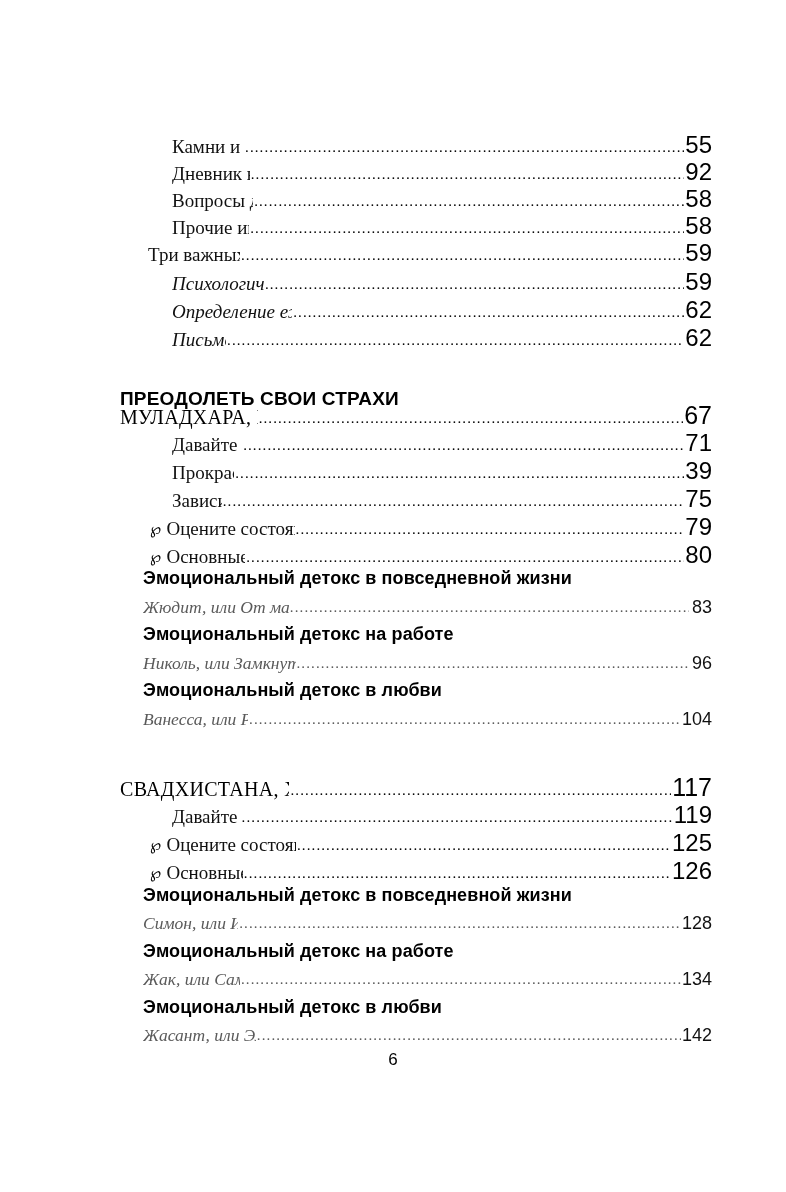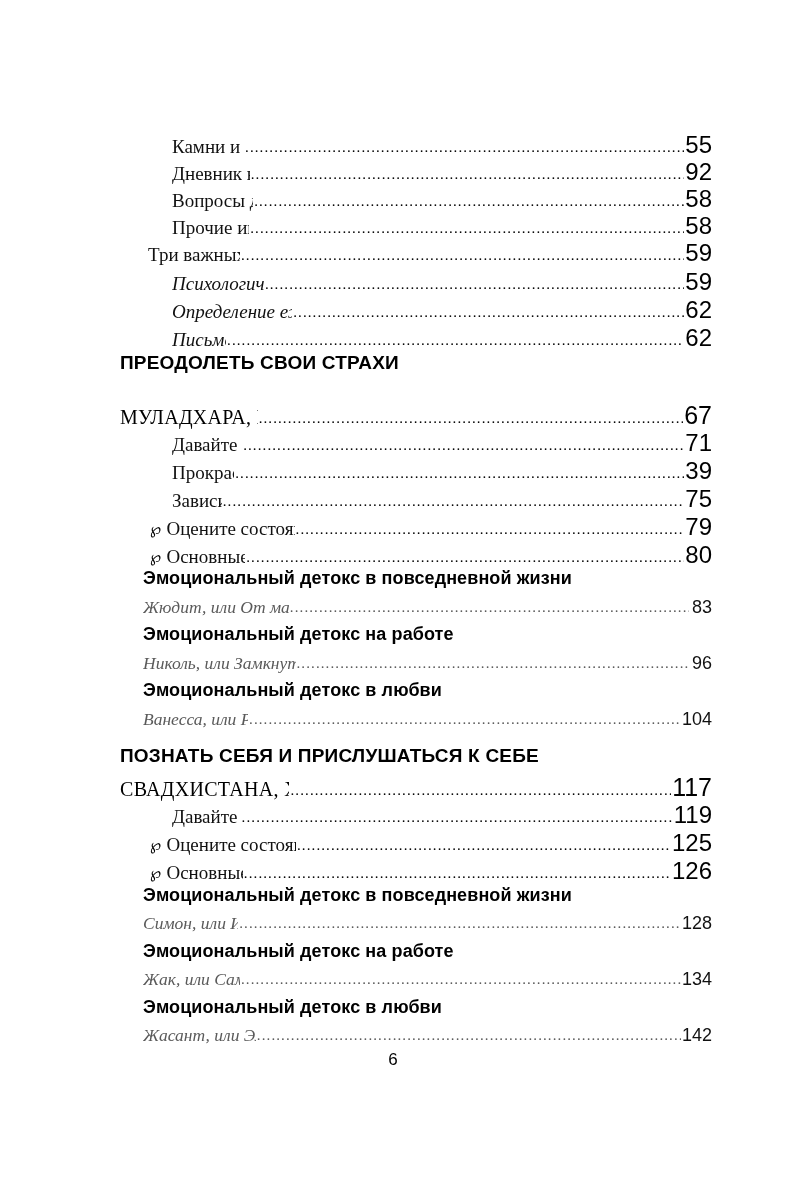--- a/index.html
+++ b/index.html
@@ -188,21 +188,21 @@
     <div class="toc-row s-italic" style="left: 172px; top: 296px; width: 540px;">
       <span class="toc-label">Определение ежедневных намерений</span>
       <span class="toc-leader">........................................................................................................................................................................................................</span>
       <span class="toc-page-num">62</span>
     </div>
     <div class="toc-row s-italic" style="left: 172px; top: 324px; width: 540px;">
       <span class="toc-label">Письмо к себе</span>
       <span class="toc-leader">........................................................................................................................................................................................................</span>
       <span class="toc-page-num">62</span>
     </div>
-    <div class="s-section" style="position: absolute; left: 120px; top: 352px;">ПРЕОДОЛЕТЬ СВОИ СТРАХИ</div>
+    <div class="s-section" style="position: absolute; left: 120px; top: 388px;">ПРЕОДОЛЕТЬ СВОИ СТРАХИ</div>
     <div class="toc-row s-chapter" style="left: 120px; top: 401px; width: 592px;">
       <span class="toc-label">МУЛАДХАРА, КОРНЕВАЯ ЧАКРА</span>
       <span class="toc-leader">........................................................................................................................................................................................................</span>
       <span class="toc-page-num">67</span>
     </div>
     <div class="toc-row s-plain" style="left: 172px; top: 429px; width: 540px;">
       <span class="toc-label">Давайте углубимся</span>
       <span class="toc-leader">........................................................................................................................................................................................................</span>
       <span class="toc-page-num">71</span>
     </div>
@@ -237,21 +237,20 @@
       <span class="toc-label">Николь, или Замкнутый круг неуверенности в себе</span>
       <span class="toc-leader">........................................................................................................................................................................................................</span>
       <span class="toc-page-num">96</span>
     </div>
     <div class="s-detox" style="position: absolute; left: 143px; top: 680px;">Эмоциональный детокс в любви</div>
     <div class="toc-row s-case" style="left: 143px; top: 709px; width: 569px;">
       <span class="toc-label">Ванесса, или Раны отвержения</span>
       <span class="toc-leader">........................................................................................................................................................................................................</span>
       <span class="toc-page-num">104</span>
     </div>
-    <div class="s-section" style="position: absolute; left: 120px; top: 745px;">ПОЗНАТЬ СЕБЯ И ПРИСЛУШАТЬСЯ К СЕБЕ</div>
     <div class="toc-row s-chapter" style="left: 120px; top: 773px; width: 592px;">
       <span class="toc-label">СВАДХИСТАНА, ХАРА, САКРАЛЬНАЯ ЧАКРА</span>
       <span class="toc-leader">........................................................................................................................................................................................................</span>
       <span class="toc-page-num">117</span>
     </div>
     <div class="toc-row s-plain" style="left: 172px; top: 801px; width: 540px;">
       <span class="toc-label">Давайте углубимся</span>
       <span class="toc-leader">........................................................................................................................................................................................................</span>
       <span class="toc-page-num">119</span>
     </div>

